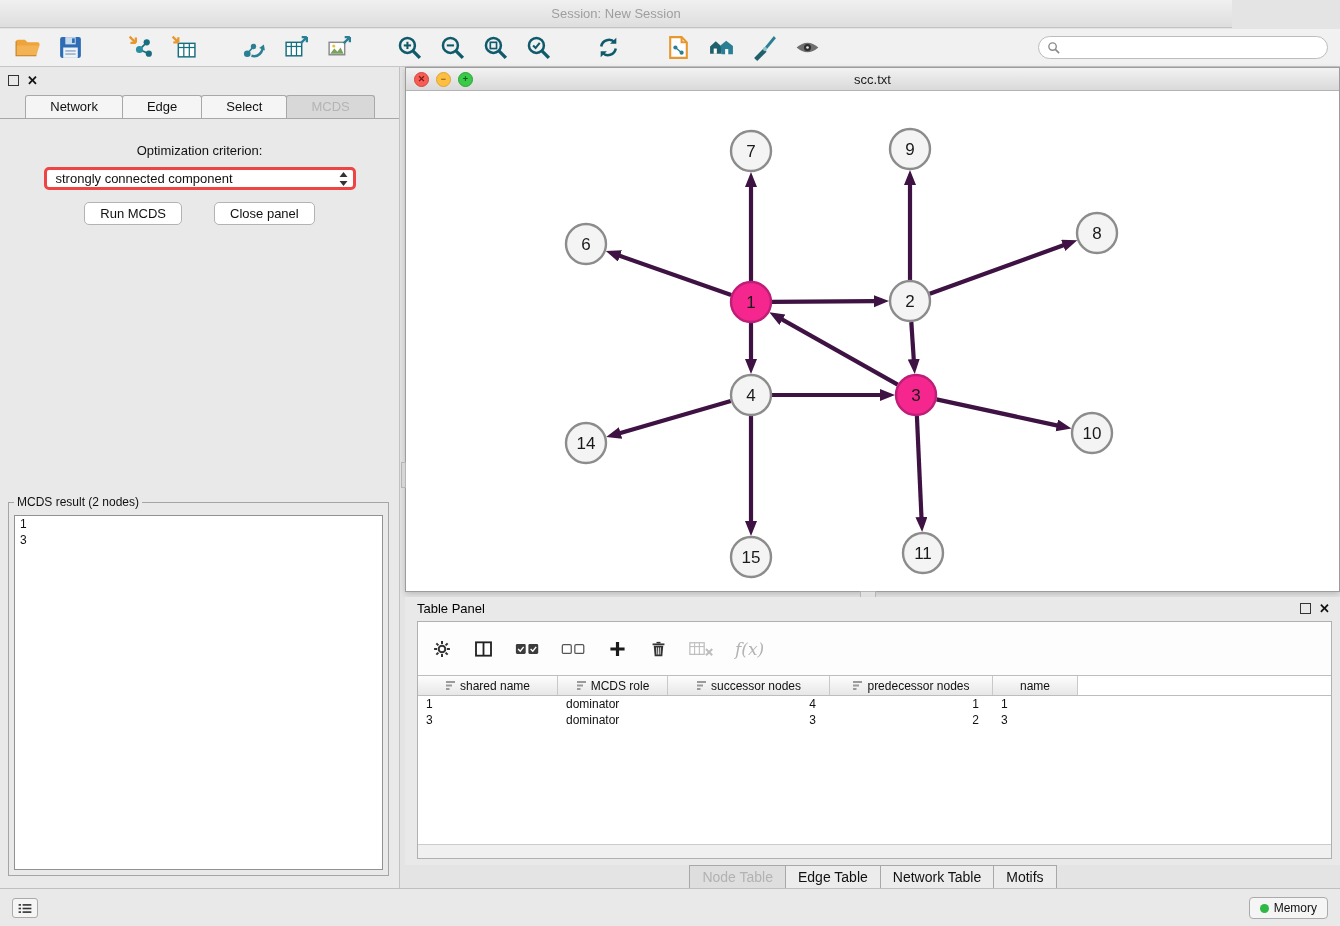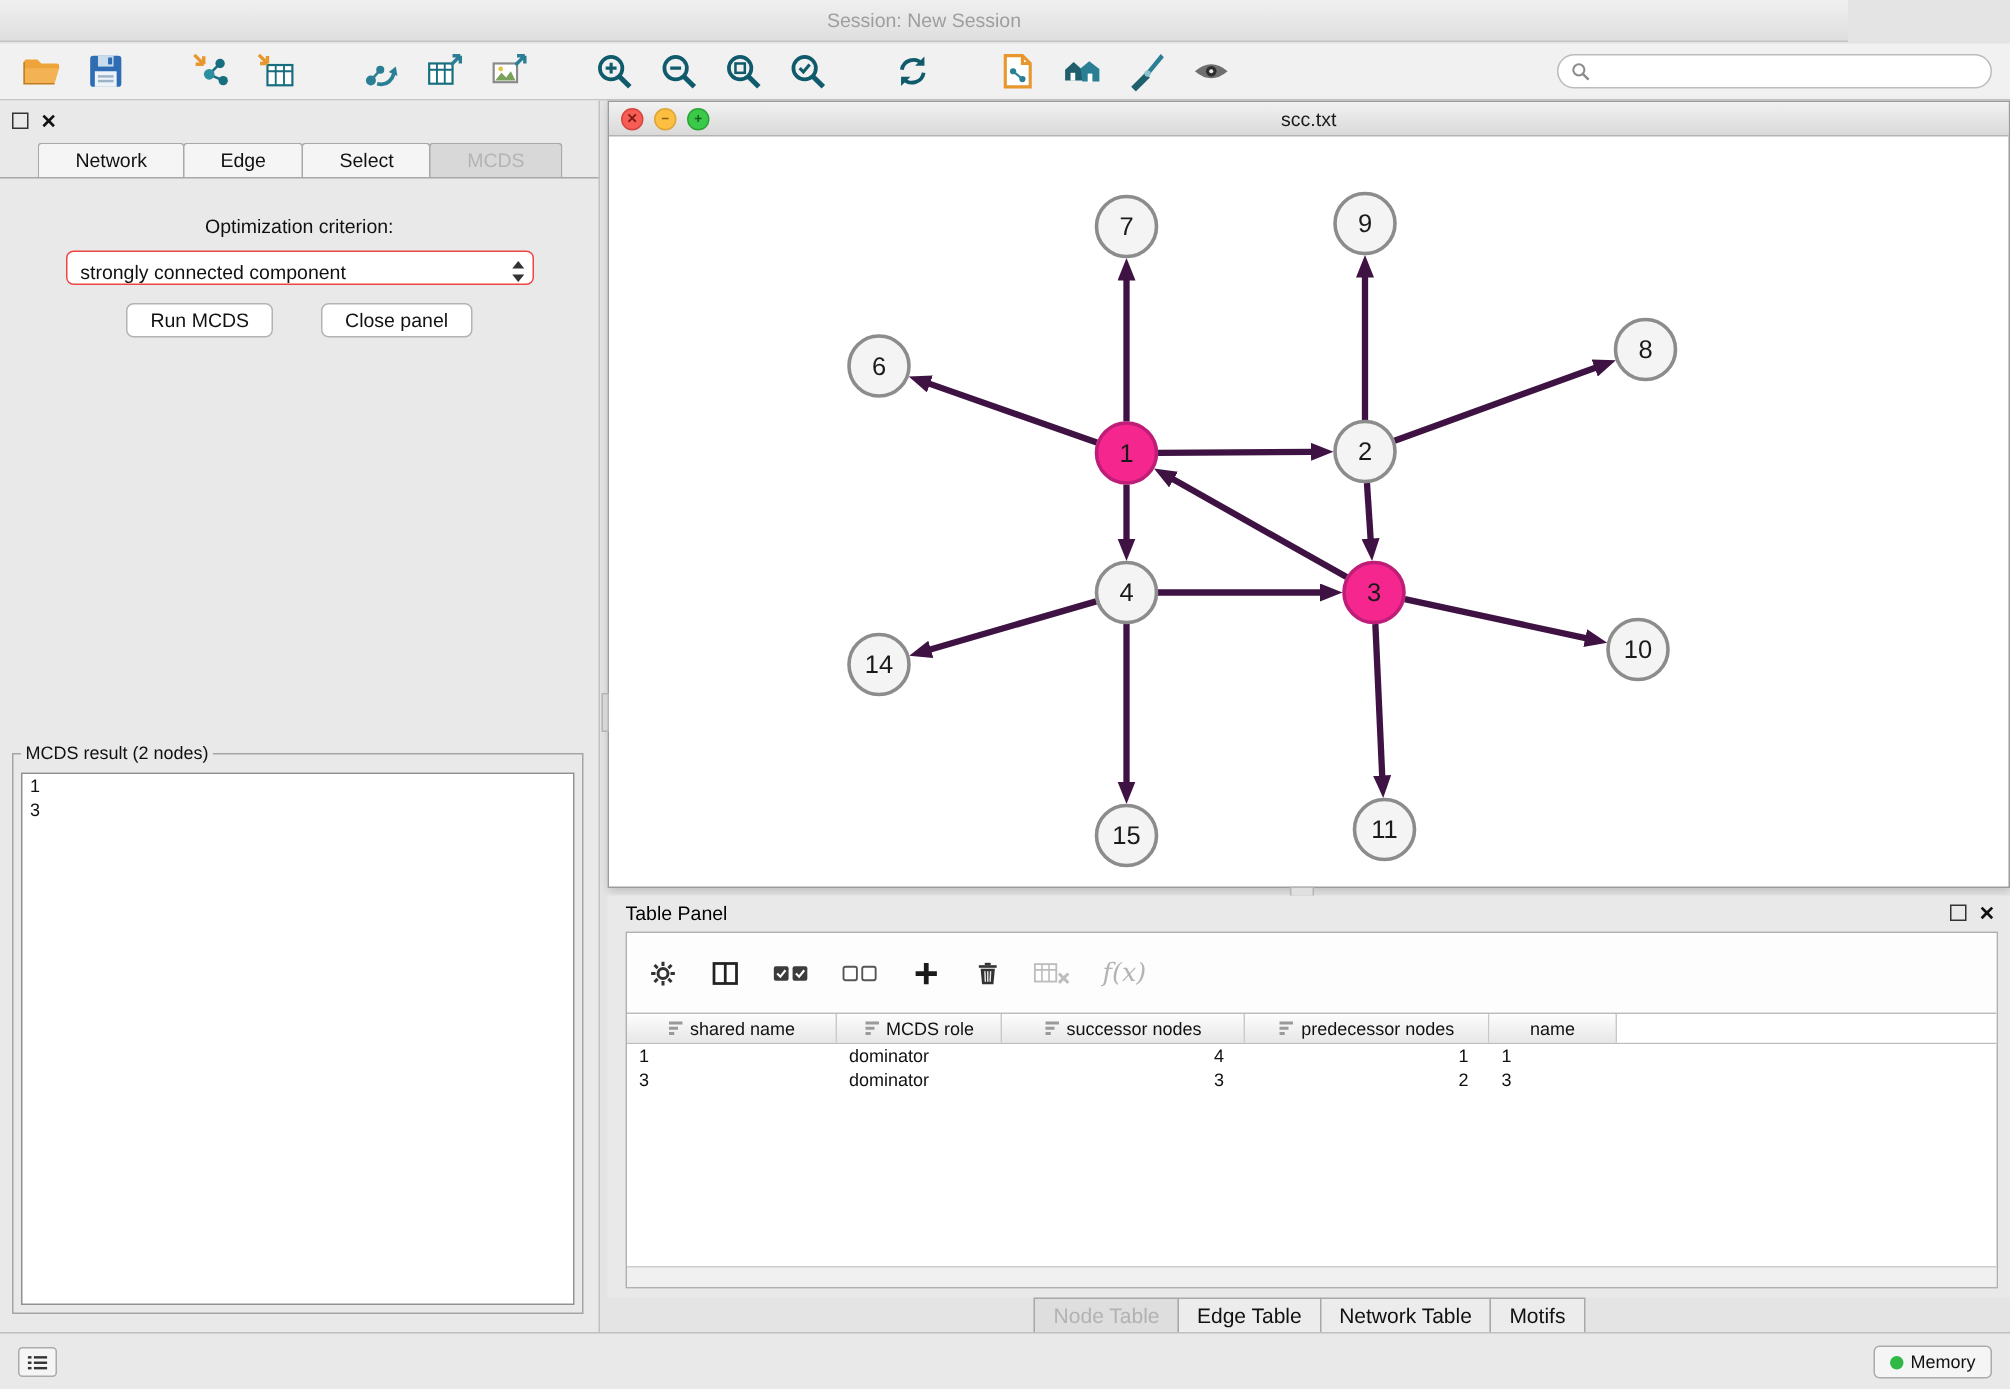--- a/index.html
+++ b/index.html
@@ -22,21 +22,21 @@
   .control-panel{top:67px;left:0;width:400px;height:821px;background:#e9e9e9;border-right:1px solid #c2c2c2;}
   .cp-header{height:26px;display:flex;align-items:center;padding:0 8px;}
   .cp-header .cp-title{font-size:13px;color:#222;flex:1;}
   .win-mini{display:flex;gap:8px;align-items:center;}
   .float-btn{width:9px;height:9px;border:1.5px solid #333;display:inline-block;}
   .x-btn{font-size:13px;font-weight:bold;color:#111;line-height:1;}
   .cp-tabs{display:flex;justify-content:center;border-bottom:1px solid #a8a8a8;padding-top:2px;}
   .cp-tab{border:1px solid #a8a8a8;border-bottom:none;margin-right:-1px;background:#f5f5f5;padding:3px 24px 4px;font-size:13px;color:#111;border-radius:3px 3px 0 0;}
   .cp-tab.selected{background:#d8d8d8;color:#b4b4b4;}
   .opt-label{text-align:center;margin-top:24px;font-size:13px;color:#111;}
-  .dropdown{margin:9px auto 0;width:312px;height:23px;background:#fff;border:1px solid #ef4444;border-radius:5px;display:flex;align-items:flex-end;padding:0 4px 0 9px;box-sizing:border-box;}
+  .dropdown{margin:9px auto 0;width:312px;height:23px;background:#fff;border:3px solid #ef4444;border-radius:5px;display:flex;align-items:center;padding:0 4px 0 9px;box-sizing:border-box;}
   .dropdown .dd-text{flex:1;font-size:13px;color:#111;}
   .btn-row{display:flex;justify-content:center;gap:32px;margin-top:12px;}
   .std-btn{background:#fff;border:1px solid #b3b3b3;border-radius:5px;height:23px;padding:0 15px;font-size:13px;font-family:inherit;color:#111;display:flex;align-items:center;}
   .result-fieldset{position:absolute;left:8px;right:10px;top:428px;bottom:12px;border:1px solid #a5a5a5;margin:0;padding:0;}
   .result-fieldset legend{font-size:12px;color:#111;margin-left:5px;padding:0 3px;}
   .result-area{position:absolute;top:6px;left:5px;right:5px;bottom:5px;background:#fff;border:1px solid #919191;overflow:hidden;}
   .result-line{font-size:12px;line-height:16px;padding-left:5px;color:#111;}
 
   
   .right-col{top:67px;left:405px;width:935px;height:821px;}

